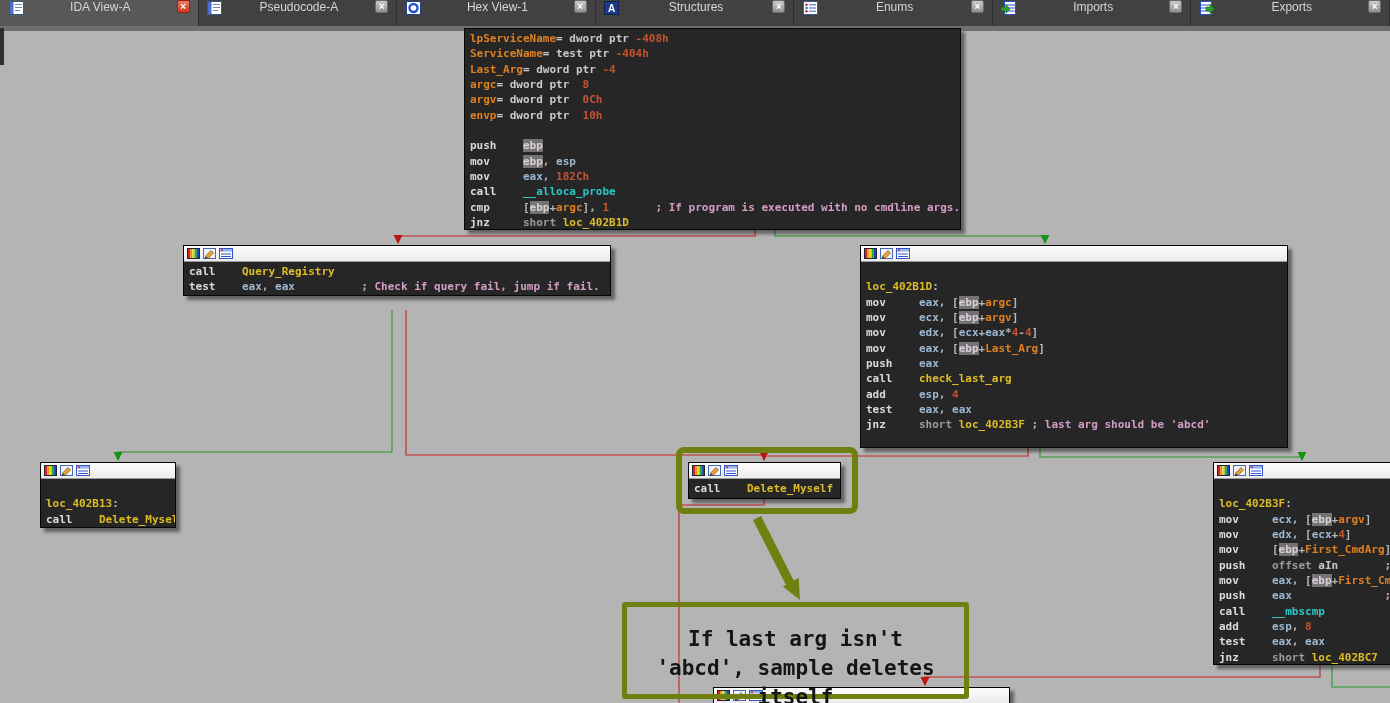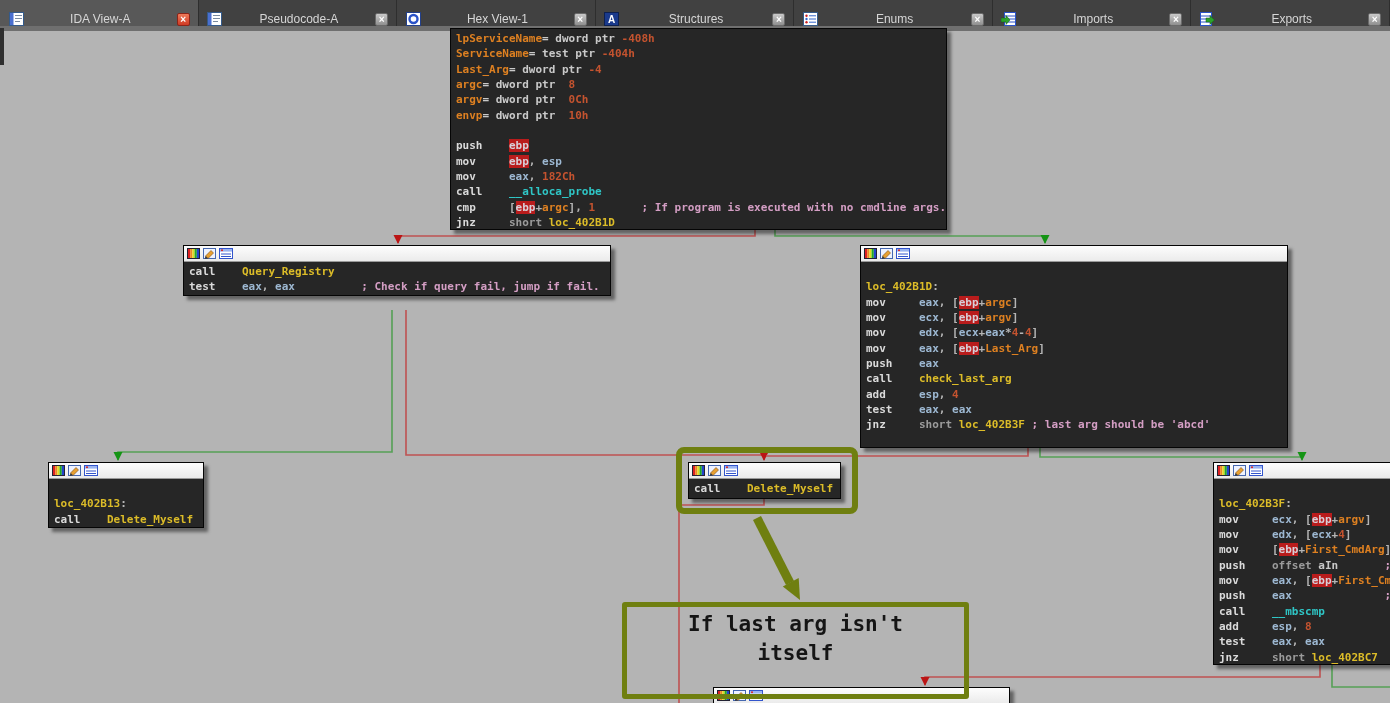--- a/index.html
+++ b/index.html
@@ -1,21 +1,21 @@
 <!DOCTYPE html>
 <html><head>
 <meta charset="utf-8">
 <style>
   html,body{margin:0;padding:0}
   body{width:1390px;height:703px;overflow:hidden;position:relative;background:#b4b4b4;
        font-family:"Liberation Sans",sans-serif}
   
   #tabbar{position:absolute;left:0;top:0;width:1390px;height:26px;background:#3b3b3b;
           display:flex;z-index:5}
-  .tab{flex:1;display:flex;align-items:flex-end;gap:22px;padding:0 8px;background:#414141;
+  .tab{flex:1;display:flex;align-items:flex-start;gap:22px;padding:0 8px;background:#414141;
        border-right:1px solid #2e2e2e;cursor:default}
   .tab.active{background:#585858}
   .tabicon{width:16px;height:15px;display:inline-flex;align-items:center;justify-content:center}
   .tablabel{flex:1;text-align:center;font-size:12px;color:#d6d6d6}
   .closebtn{width:13px;height:13px;border-radius:2px;background:linear-gradient(#c9c9c9,#8f8f8f);
             border:1px solid #6a6a6a;color:#fff;font-size:10px;font-weight:bold;line-height:12px;
             text-align:center;box-sizing:border-box}
   .closebtn.red{background:linear-gradient(#ef7a5a,#cf3a24);border-color:#8c2418}
   #tabstrip-under{position:absolute;left:0;top:26px;width:1390px;height:5px;background:#6f6f6f;z-index:0}
   #left-dark-strip{position:absolute;left:0;top:28px;width:4px;height:37px;background:#2f2f2f;z-index:2}
@@ -35,29 +35,29 @@
   .c-dim{color:#c9c9c9}
   .c-kw{color:#9b9b9b}
   .c-pun{color:#b5b5b5}
   .c-reg{color:#9db8d2}
   .c-num{color:#c4532f}
   .c-var{color:#de8021}
   .c-fn{color:#dcbc28}
   .c-loc{color:#dcbc28}
   .c-cy{color:#2fc6c6}
   .c-cmt{color:#d49ec4}
-  .c-hl{color:#d8cfd8;background:#b91c1c}
+  .c-hl{color:#d8cfd8;background:#737373}
   
   #annot-frame{position:absolute;z-index:10;border:6px solid #6f7f10;border-radius:8px;
                background:transparent;box-sizing:border-box;pointer-events:auto}
   #annot-arrow{position:absolute;left:0;top:0;z-index:10;pointer-events:none}
   #note{position:absolute;z-index:10;border:5px solid #6f7f10;border-radius:3px;
         box-sizing:border-box;background:transparent;text-align:center;
         font-family:"DejaVu Sans Mono",monospace;font-weight:bold;font-size:21px;
-        line-height:29px;color:#151515;padding-top:3px}
+        line-height:29px;color:#151515;padding-top:18px}
 </style>
 </head>
 <body>
 
 <div id="canvas">
   <div id="tabstrip-under"></div>
   <div id="left-dark-strip"></div>
   <svg id="edges" width="1390" height="703">
       <defs>
  <marker id="ar" markerUnits="userSpaceOnUse" markerWidth="10" markerHeight="10" refX="8" refY="4.5" orient="auto">
@@ -71,21 +71,21 @@
       <path d="M775,229 L775,236 L1045,236 L1045,243" fill="none" stroke="#55a055" stroke-width="1.6" marker-end="url(#ag)"></path>
       <path d="M392,310 L392,452 L118,452 L118,460" fill="none" stroke="#55a055" stroke-width="1.6" marker-end="url(#ag)"></path>
       <path d="M406,310 L406,455 L764,455 L764,460" fill="none" stroke="#bf5252" stroke-width="1.6" marker-end="url(#ar)"></path>
       <path d="M1028,448 L1028,456 L766,456" fill="none" stroke="#bf5252" stroke-width="1.6"></path>
       <path d="M1040,448 L1040,457 L1302,457 L1302,460" fill="none" stroke="#55a055" stroke-width="1.6" marker-end="url(#ag)"></path>
       <path d="M764,499 L764,505 L679,505 L679,703" fill="none" stroke="#bf5252" stroke-width="1.6"></path>
       <path d="M1320,665 L1320,677 L925,677 L925,685" fill="none" stroke="#bf5252" stroke-width="1.6" marker-end="url(#ar)"></path>
       <path d="M1332,665 L1332,687 L1390,687" fill="none" stroke="#55a055" stroke-width="1.6"></path>
     </svg>
 
-  <div class="block" style="left: 450px; top: 28px; width: 497px; height: 202px;">
+  <div class="block" style="left: 464px; top: 28px; width: 497px; height: 202px;">
       <div class="bbody">
         <div class="cl"><span class="c-var">lpServiceName</span><span class="c-dim">= dword ptr </span><span class="c-num">-408h</span></div>
         <div class="cl"><span class="c-var">ServiceName</span><span class="c-dim">= test ptr </span><span class="c-num">-404h</span></div>
         <div class="cl"><span class="c-var">Last_Arg</span><span class="c-dim">= dword ptr </span><span class="c-num">-4</span></div>
         <div class="cl"><span class="c-var">argc</span><span class="c-dim">= dword ptr  </span><span class="c-num">8</span></div>
         <div class="cl"><span class="c-var">argv</span><span class="c-dim">= dword ptr  </span><span class="c-num">0Ch</span></div>
         <div class="cl"><span class="c-var">envp</span><span class="c-dim">= dword ptr  </span><span class="c-num">10h</span></div>
         <div class="cl"></div>
         <div class="cl"><span class="c-mn">push    </span><span class="c-hl">ebp</span></div>
         <div class="cl"><span class="c-mn">mov     </span><span class="c-hl">ebp</span><span class="c-pun">, </span><span class="c-reg">esp</span></div>
@@ -166,21 +166,21 @@
         <div class="cl"><span class="c-mn">mov     </span><span class="c-reg">ecx</span><span class="c-pun">, [</span><span class="c-hl">ebp</span><span class="c-pun">+</span><span class="c-var">argv</span><span class="c-pun">]</span></div>
         <div class="cl"><span class="c-mn">mov     </span><span class="c-reg">edx</span><span class="c-pun">, [</span><span class="c-reg">ecx</span><span class="c-pun">+</span><span class="c-reg">eax</span><span class="c-pun">*</span><span class="c-num">4</span><span class="c-pun">-</span><span class="c-num">4</span><span class="c-pun">]</span></div>
         <div class="cl"><span class="c-mn">mov     </span><span class="c-reg">eax</span><span class="c-pun">, [</span><span class="c-hl">ebp</span><span class="c-pun">+</span><span class="c-var">Last_Arg</span><span class="c-pun">]</span></div>
         <div class="cl"><span class="c-mn">push    </span><span class="c-reg">eax</span></div>
         <div class="cl"><span class="c-mn">call    </span><span class="c-fn">check_last_arg</span></div>
         <div class="cl"><span class="c-mn">add     </span><span class="c-reg">esp</span><span class="c-pun">, </span><span class="c-num">4</span></div>
         <div class="cl"><span class="c-mn">test    </span><span class="c-reg">eax</span><span class="c-pun">, </span><span class="c-reg">eax</span></div>
         <div class="cl"><span class="c-mn">jnz     </span><span class="c-kw">short </span><span class="c-loc">loc_402B3F</span><span class="c-cmt"> ; last arg should be 'abcd'</span></div>
       </div>
     </div>
-    <div class="block" style="left: 40px; top: 462px; width: 156px; height: 66px; margin-left: 8px;">
+    <div class="block" style="left: 40px; top: 462px; width: 136px; height: 66px;">
       <div class="btitle">
         <span class="bicon">
           <svg width="13" height="11">
             <rect x="0.5" y="0.5" width="12" height="10" fill="#fff" stroke="#223"></rect>
             <rect x="1" y="1" width="2.2" height="9" fill="#d22"></rect>
             <rect x="3.2" y="1" width="2.2" height="9" fill="#e82"></rect>
             <rect x="5.4" y="1" width="2.2" height="9" fill="#dd2"></rect>
             <rect x="7.6" y="1" width="2.2" height="9" fill="#2a2"></rect>
             <rect x="9.8" y="1" width="2.2" height="9" fill="#24c"></rect>
           </svg>
@@ -315,20 +315,21 @@
         </span>
       </div>
     </div>
     <div id="annot-frame" style="left: 676px; top: 447px; width: 182px; height: 67px; border-color: rgb(111, 127, 16);"></div>
   <svg id="annot-arrow" width="1390" height="703">
       <line x1="757" y1="518" x2="790" y2="583" stroke="#6f7f10" stroke-width="9"></line>
       <polygon points="800,600 782.8,586.5 798.7,578.1" fill="#6f7f10"></polygon>
     </svg>
   <div id="note" style="left: 622px; top: 602px; width: 347px; height: 97px; border-color: rgb(111, 127, 16);">
     <div>If last arg isn't</div>
+    <div>'abcd', sample deletes</div>
     <div>itself</div>
   </div>
 </div>
 <div id="tabbar">
     <div class="tab active">
       <span class="tabicon">
         <svg width="15" height="14">
           <rect x="0.5" y="0.5" width="14" height="13" fill="#fff" stroke="#345a8a"></rect>
           <rect x="1" y="1" width="3.5" height="12" fill="#4a6fd0"></rect>
           <line x1="6" y1="3.5" x2="13" y2="3.5" stroke="#7a8aa0"></line>

